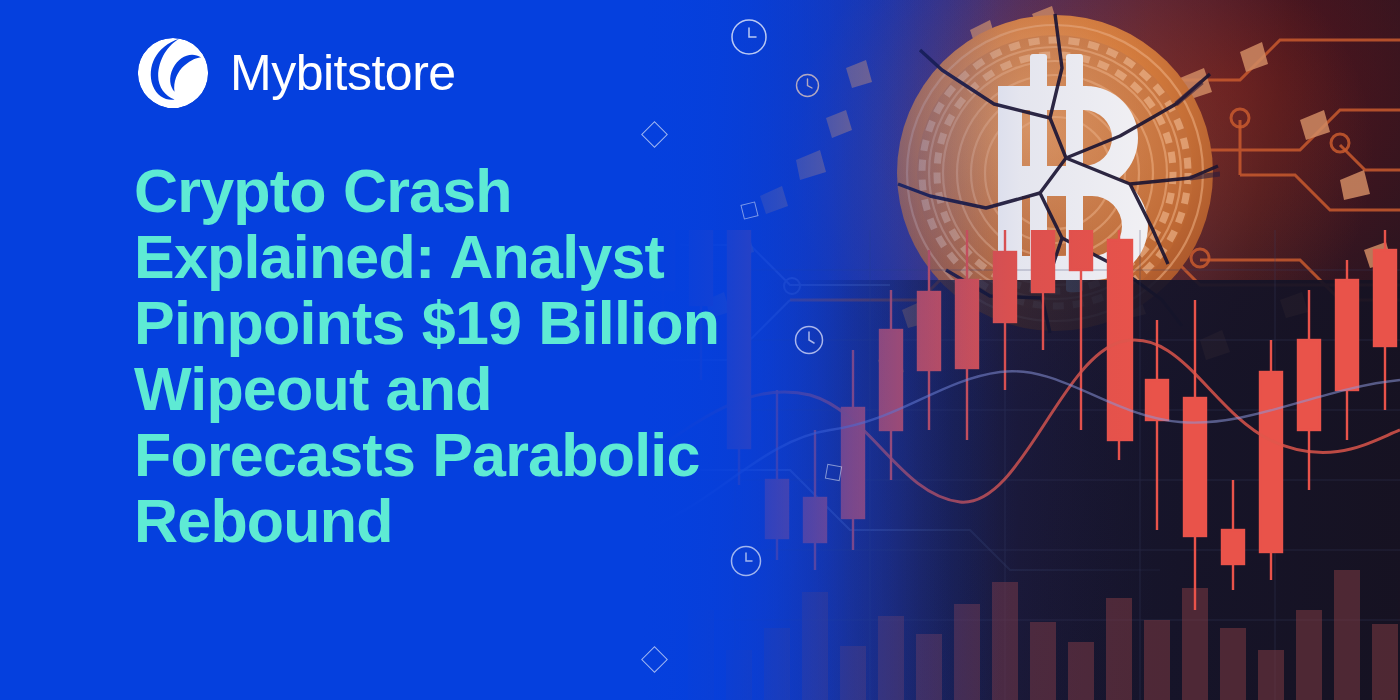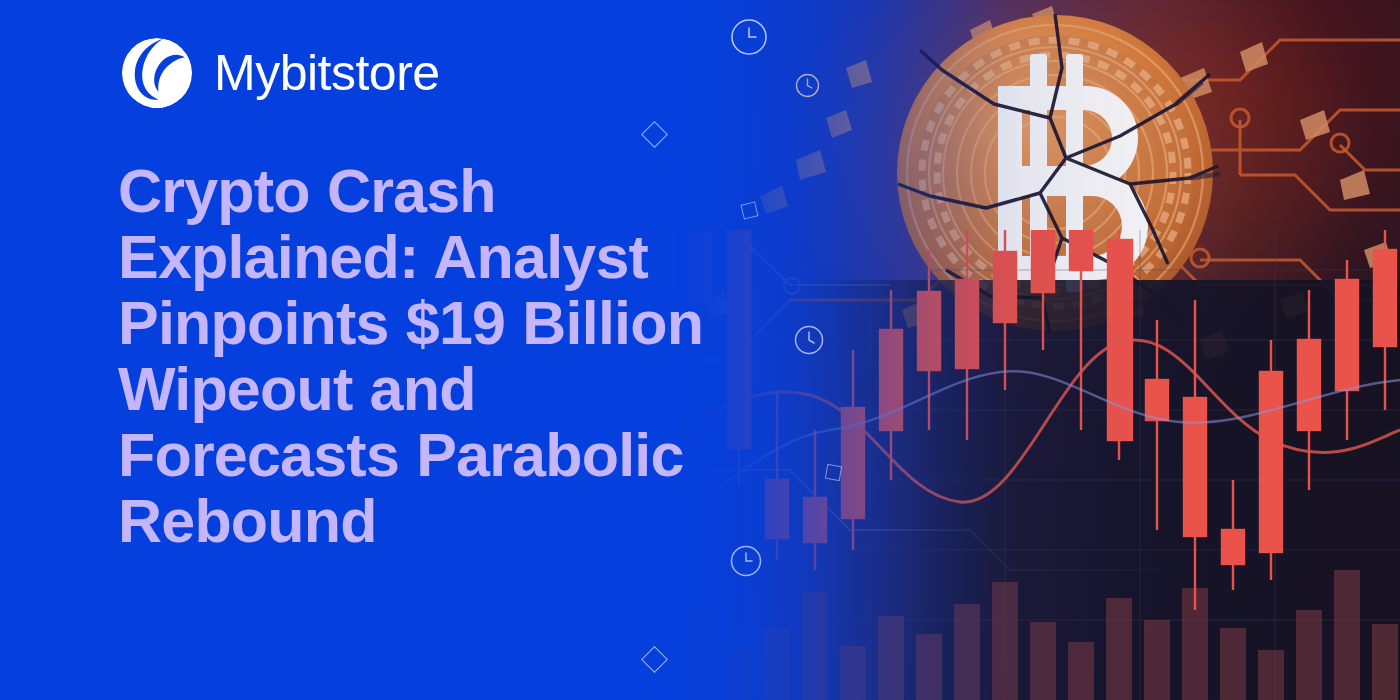--- a/index.html
+++ b/index.html
@@ -54,35 +54,35 @@
   }
 
   
   .deco { position:absolute; inset:0; pointer-events:none; }
   .clock-ic { position:absolute; }
   .clock-ic svg { display:block; }
   .dia { position:absolute; border:1.6px solid rgba(255,255,255,.62); }
   .sq  { position:absolute; border:1.6px solid rgba(255,255,255,.48); }
 
   
-  .content { position:absolute; left:0; top:0; width:720px; height:700px; z-index:6; }
+  .content { position:absolute; left:16px; top:0; width:720px; height:700px; z-index:6; }
 
   .brand {
     position:absolute; left:118px; top:34px;
     display:flex; align-items:center; gap:18px;
   }
   .logo-mark { width:78px; height:78px; flex:0 0 78px; }
   .brand-name {
     color:#fff; font-size:50px; font-weight:400; letter-spacing:-0.5px;
     line-height:1; white-space:nowrap;
   }
 
   .headline {
     position:absolute; left:118px; top:158px; width:600px;
-    color:#c4b5fd; font-size:61px; font-weight:700;
+    color:#5eead4; font-size:61px; font-weight:700;
     line-height:66px; letter-spacing:-0.8px;
     word-spacing:1px;
   }
 </style>
 </head>
 <body>
 
 <div id="stage">
 
   <div class="art">

